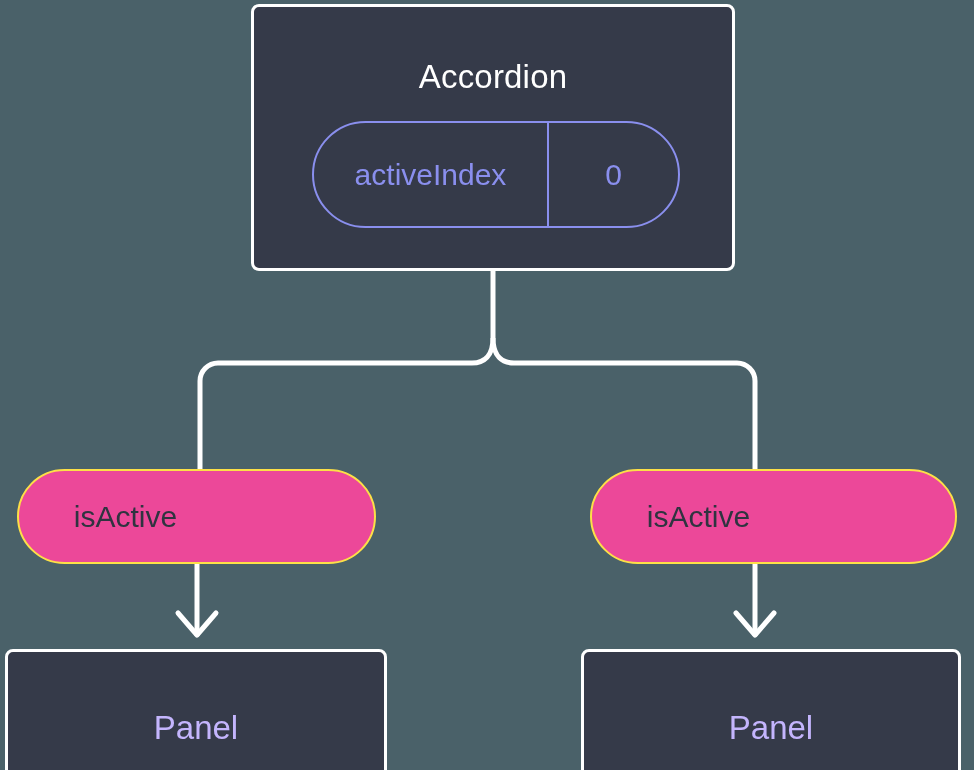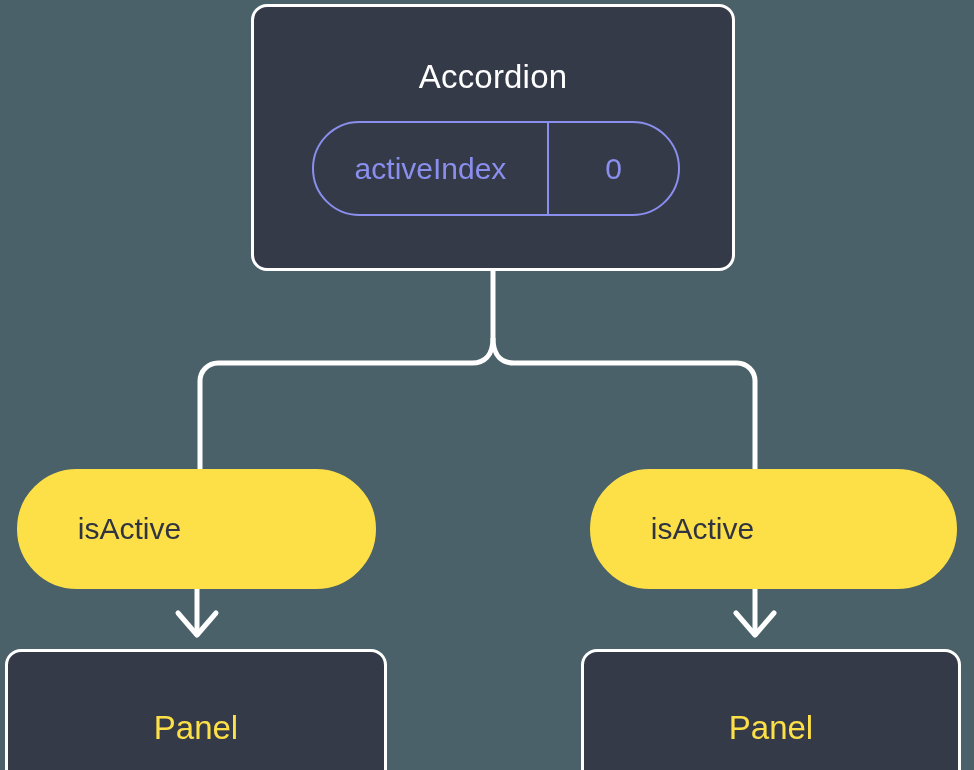--- a/index.html
+++ b/index.html
@@ -26,21 +26,21 @@
     height: 770px;
     pointer-events: none;
   }
 
   
   .node-box {
     position: absolute;
     box-sizing: border-box;
     background: #353a49;
     border: 3px solid #ffffff;
-    border-radius: 16px;
+    border-radius: 8px;
   }
 
   .accordion-box {
     left: 251px;
     top: 4px;
     width: 484px;
     height: 267px;
     display: flex;
     flex-direction: column;
     align-items: center;
@@ -63,21 +63,21 @@
     box-sizing: border-box;
     border-radius: 999px;
     overflow: hidden;
   }
 
   .pill-outline {
     position: absolute;
     left: 58px;
     top: 114px;
     width: 368px;
-    height: 95px;
+    height: 107px;
     border: 2px solid #8a8fee;
     background: transparent;
   }
 
   .pill-outline .pill-key,
   .pill-outline .pill-val {
     color: #8a8fee;
     font-size: 30px;
   }
 
@@ -94,23 +94,23 @@
     user-select: none;
     white-space: nowrap;
   }
 
   .pill-outline .pill-key { width: 233px; }
   .pill-outline .pill-val { flex: 1 1 auto; }
 
   
   .pill-filled {
     position: absolute;
-    height: 120px;
-    background: #fde047;
-    border: 6px solid #fde047;
+    height: 95px;
+    background: #ec4899;
+    border: 2px solid #fde047;
   }
 
   .pill-filled .pill-key,
   .pill-filled .pill-val {
     color: #2f3440;
     font-size: 30px;
   }
 
   .pill-filled .pill-val {
     border-left: 2px solid #2f3440;
@@ -130,21 +130,21 @@
     height: 160px;
     display: flex;
     align-items: center;
     justify-content: center;
   }
 
   #panel-left  { left: 5px;   width: 382px; }
   #panel-right { left: 581px; width: 380px; }
 
   .panel-label {
-    color: #fde047;
+    color: #c4b5fd;
     font-size: 33px;
     font-weight: 400;
     line-height: 1;
     margin-bottom: 4px;
     user-select: none;
   }
 </style>
 </head>
 <body>
 

